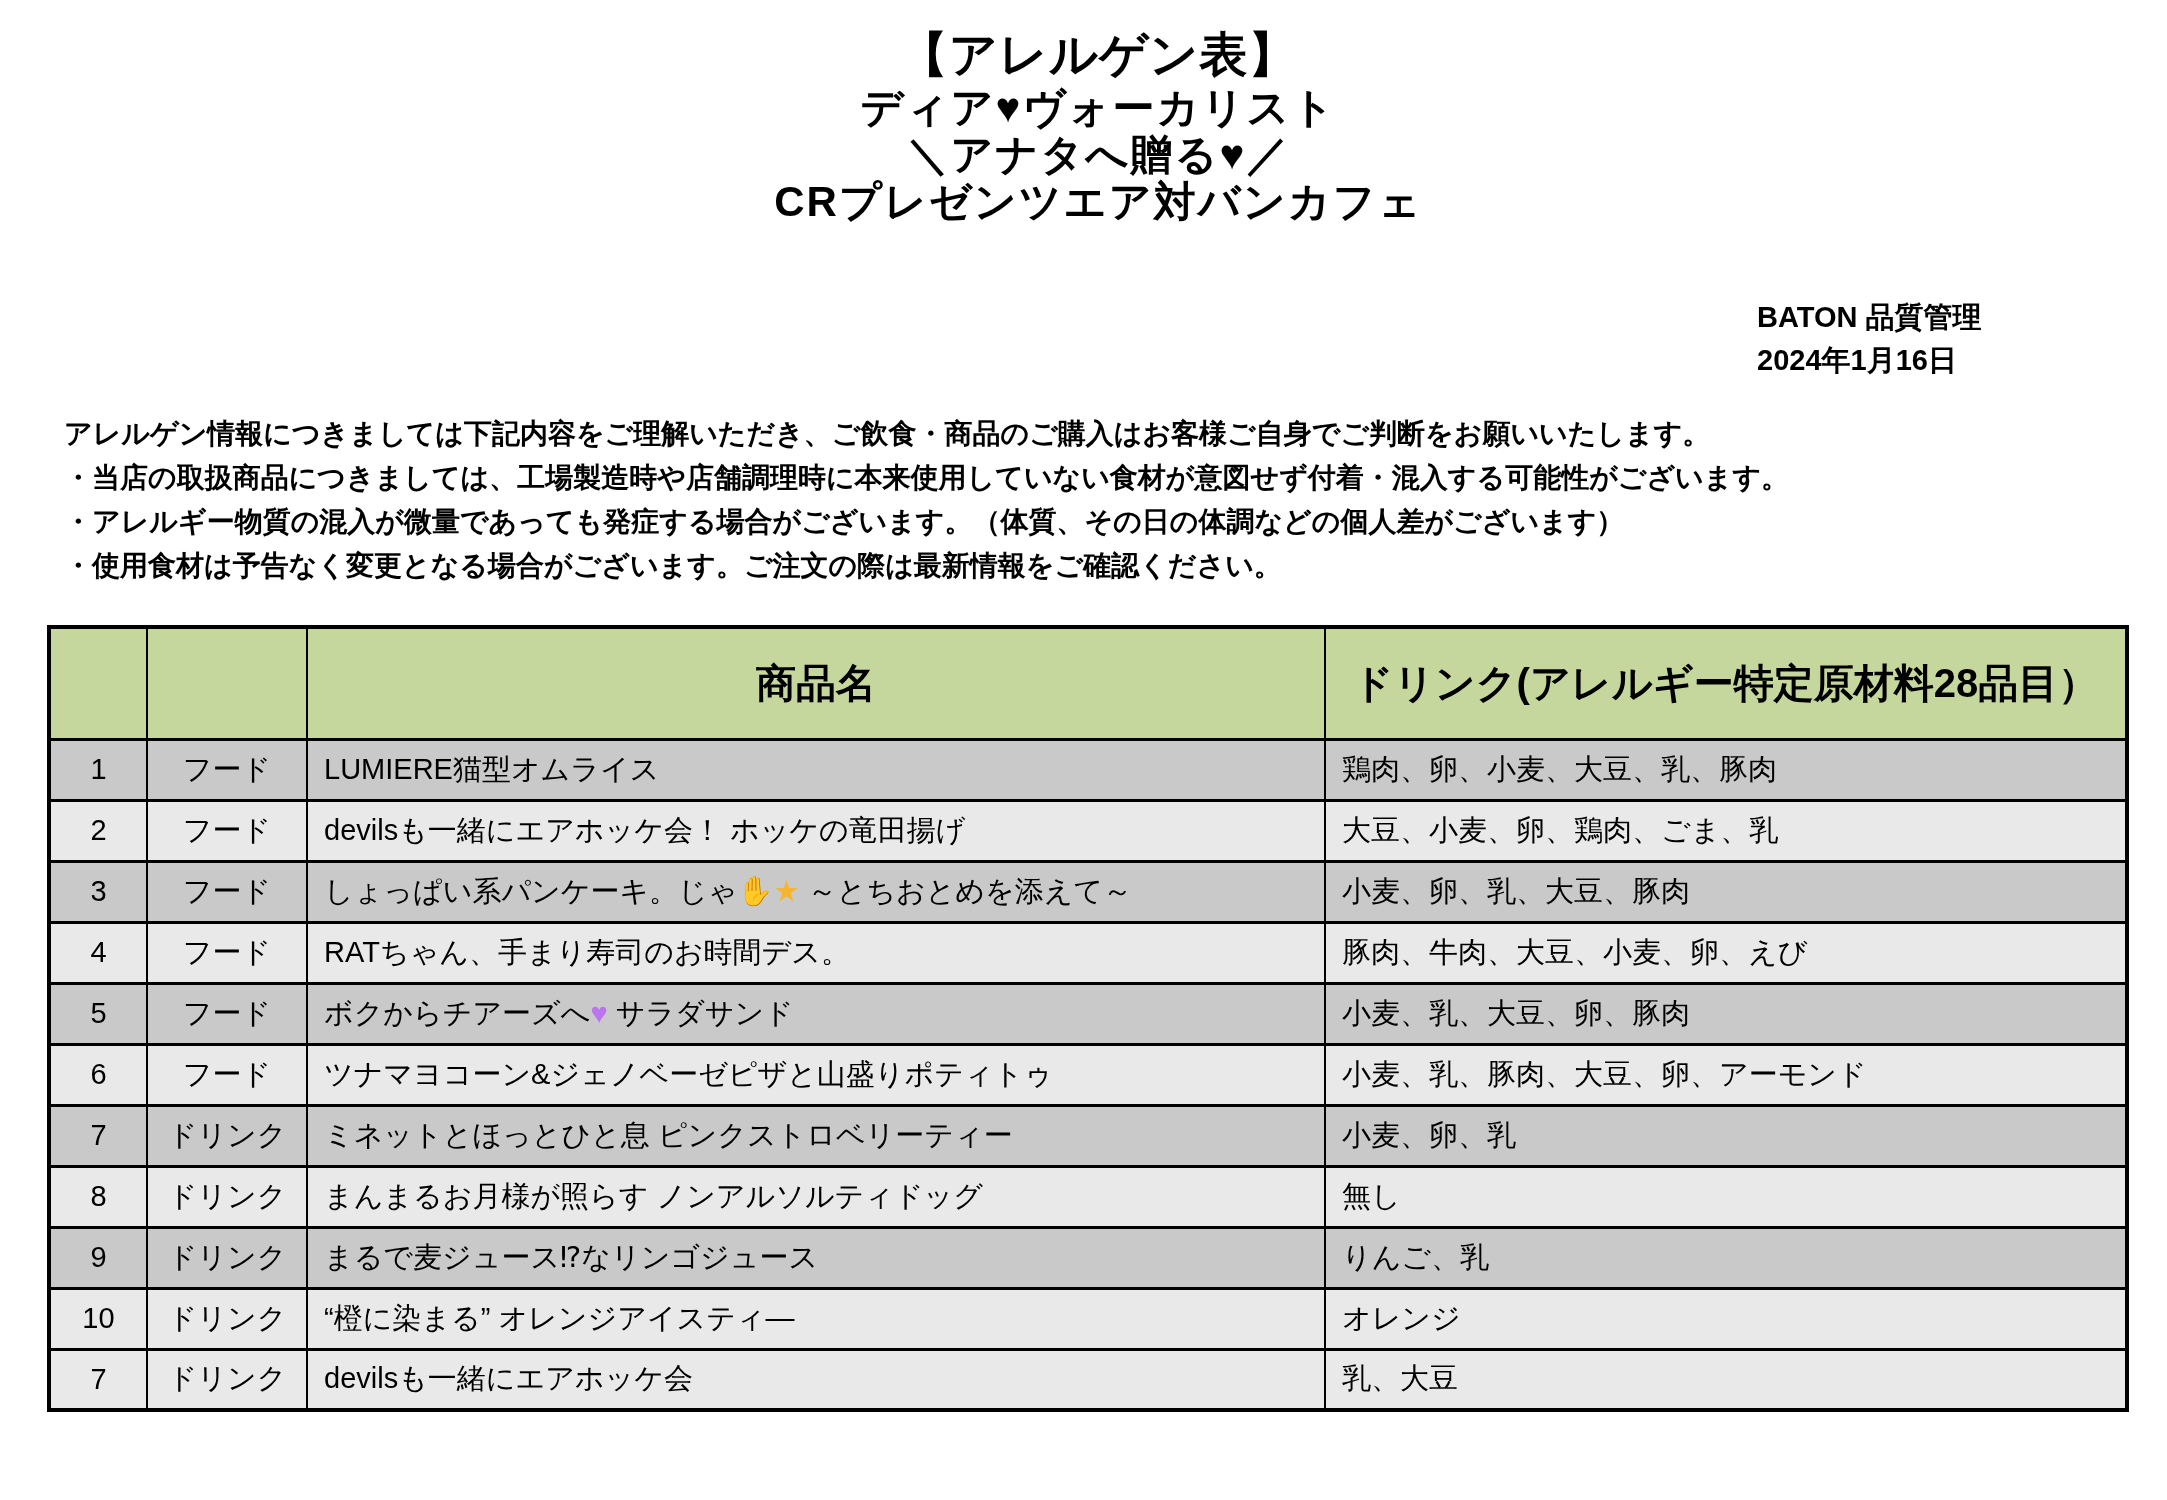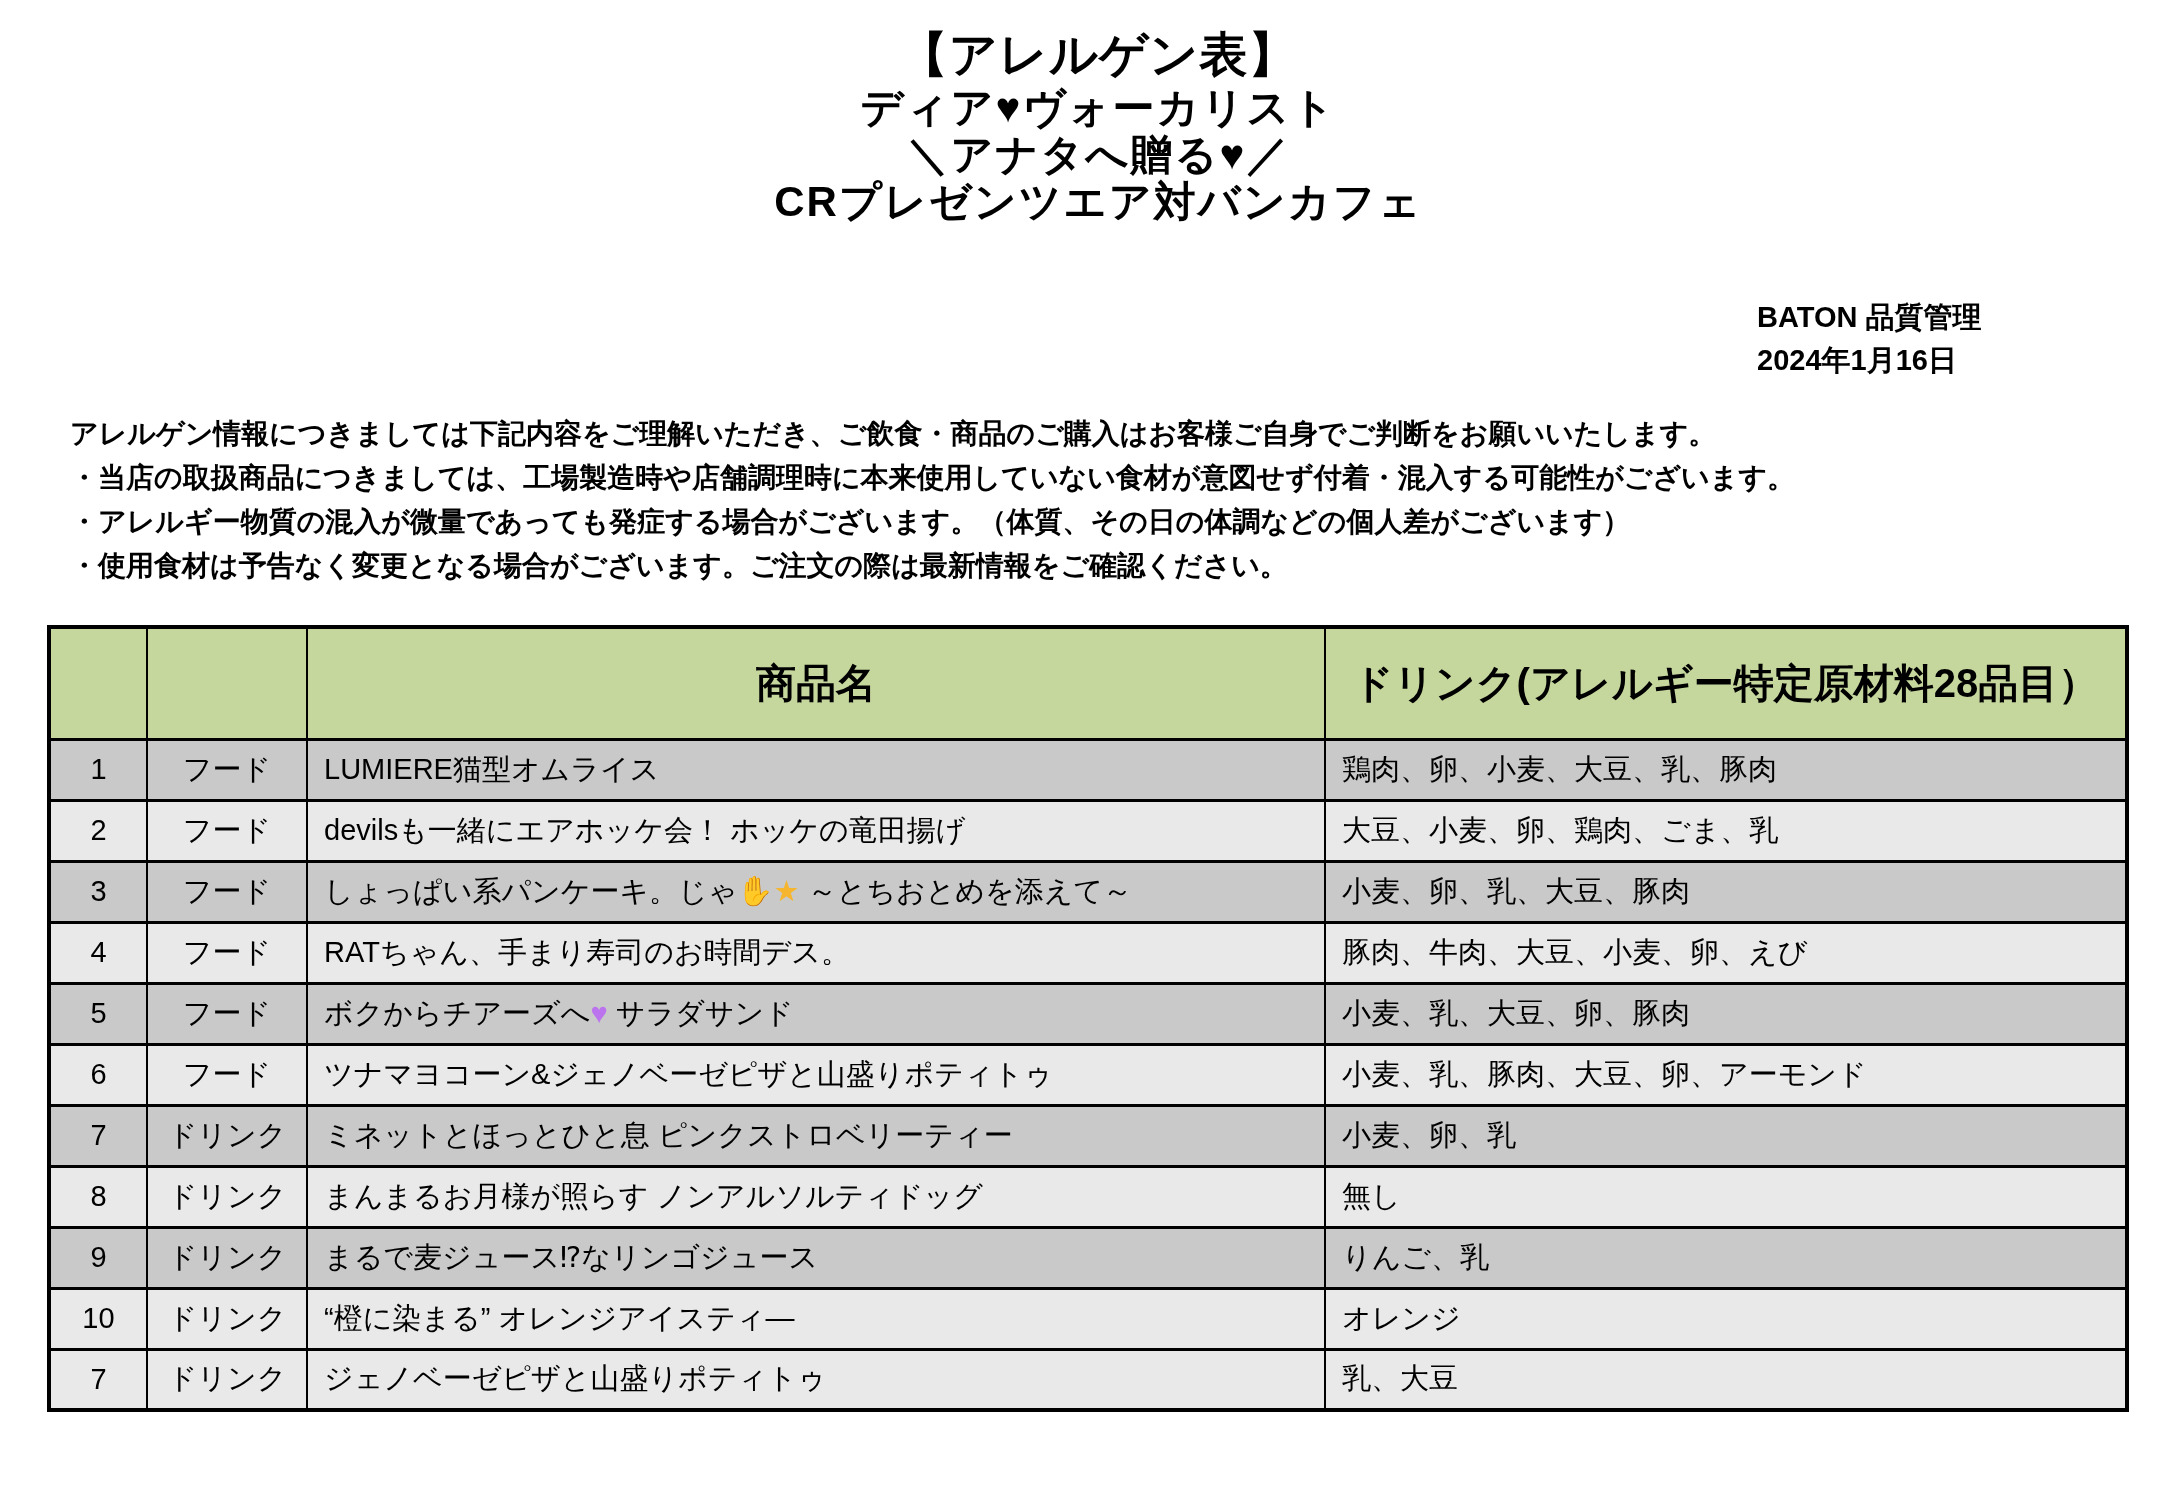--- a/index.html
+++ b/index.html
@@ -26,21 +26,21 @@
     text-align:center;font-weight:bold;
   }
   .title-line1{font-size:48px;line-height:58px;letter-spacing:1px;}
   .title-line2{font-size:42px;line-height:47px;letter-spacing:2px;}
   .meta-block{
     position:absolute;top:296px;left:1757px;
     font-weight:bold;font-size:29px;line-height:43px;
     text-align:left;white-space:nowrap;
   }
   .notice-block{
-    position:absolute;top:412px;left:70px;width:2060px;
+    position:absolute;top:412px;left:64px;width:2060px;
     font-weight:bold;font-size:28px;line-height:44px;
     white-space:nowrap;
   }
   table.allergen-table{
     position:absolute;left:47px;top:625px;
     width:2078px;
     border-collapse:collapse;table-layout:fixed;
     border:4px solid var(--border-black);
   }
   .allergen-table th,.allergen-table td{
@@ -168,17 +168,17 @@
       </tr>
       <tr class="row-light">
         <td class="td-no">10</td>
         <td class="td-cat">ドリンク</td>
         <td class="td-prod">“橙に染まる” オレンジアイスティ―</td>
         <td class="td-allergen">オレンジ</td>
       </tr>
       <tr class="row-light">
         <td class="td-no">7</td>
         <td class="td-cat">ドリンク</td>
-        <td class="td-prod">ジェノベーゼピザと山盛りポティトゥ</td>
+        <td class="td-prod">devilsも一緒にエアホッケ会</td>
         <td class="td-allergen">乳、大豆</td>
       </tr>
     </tbody>
 </table>
 
 </body></html>

